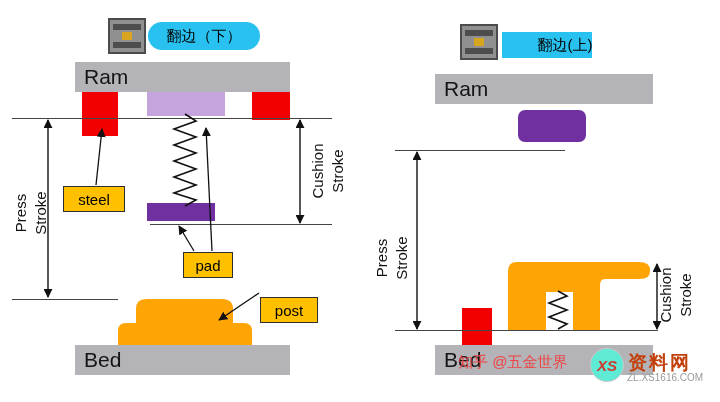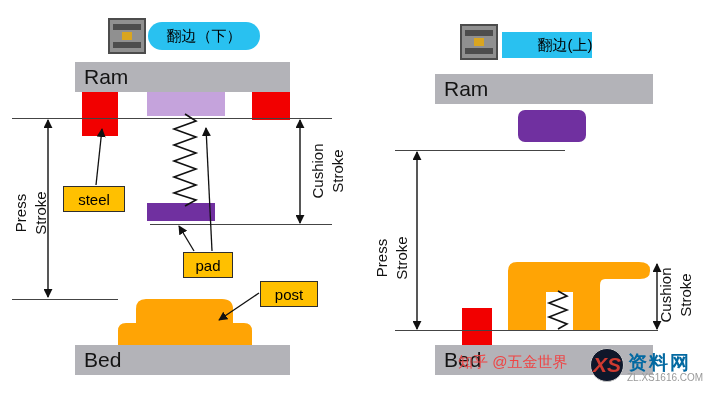--- a/index.html
+++ b/index.html
@@ -23,24 +23,24 @@
   .vtext { position:absolute; transform:rotate(-90deg); font-size:15px; color:#111;
            text-align:center; line-height:20px; display:flex; align-items:center;
            justify-content:center; }
 
   .ylabel { position:absolute; background:#ffc000; border:1px solid #2e2e2e; color:#000;
             font-size:15px; display:flex; align-items:center; justify-content:center; }
 
   .overlay { position:absolute; left:0; top:0; width:720px; height:402px; pointer-events:none; }
 
   .wm-author { position:absolute; color:#ef4444; font-size:15px; white-space:nowrap; }
-  .wm-logo   { position:absolute; width:34px; height:34px; border-radius:50%; background:#0f172a;
+  .wm-logo   { position:absolute; width:34px; height:34px; border-radius:50%; background:#5eead4;
                border:1px solid #c9c9c9; display:flex; align-items:center; justify-content:center;
-               font-size:21px; font-style:italic; font-weight:bold; color:#cf3a30; }
-  .wm-site   { position:absolute; color:#0369a1; font-size:19px; font-weight:bold; letter-spacing:2px; white-space:nowrap; }
+               font-size:15px; font-style:italic; font-weight:bold; color:#cf3a30; }
+  .wm-site   { position:absolute; color:#c2410c; font-size:19px; font-weight:bold; letter-spacing:2px; white-space:nowrap; }
   .wm-url    { position:absolute; color:#9a9a9a; font-size:10px; white-space:nowrap;text-align:right; }
 </style>
 </head>
 <body>
 
 <div class="canvas">
 
   <div class="icon" style="left:108px; top:18px; width:38px; height:36px;">
     <svg width="30" height="26">
       <rect x="1" y="1" width="28" height="6" fill="#4d4d4d"></rect>
@@ -57,21 +57,21 @@
   <div class="block red" style="left:82px; top:92px; width:36px; height:44px;"></div>
   <div class="block lavender" style="left:147px; top:92px; width:78px; height:24px;"></div>
   <div class="block red" style="left:252px; top:92px; width:38px; height:28px;"></div>
   <div class="block purple" style="left:147px; top:203px; width:68px; height:18px;"></div>
 
   <div class="vtext" style="left:1px; top:191px; width:60px; height:44px;">Press Stroke</div>
   <div class="vtext" style="left:295px; top:149px; width:65px; height:44px;">Cushion Stroke</div>
 
   <div class="ylabel" style="left:183px; top:252px; width:50px; height:26px;">pad</div>
   <div class="ylabel" style="left:63px; top:186px; width:62px; height:26px;">steel</div>
-  <div class="ylabel" style="left:260px; top:281px; width:58px; height:26px;">post</div>
+  <div class="ylabel" style="left:260px; top:297px; width:58px; height:26px;">post</div>
 
   <div class="bar" style="left:75px; top:345px; width:215px; height:30px;">
     <span>Bed</span>
   </div>
 
   <div class="icon" style="left:460px; top:24px; width:38px; height:36px;">
     <svg width="30" height="26">
       <rect x="1" y="1" width="28" height="6" fill="#4d4d4d"></rect>
       <rect x="10" y="9" width="10" height="8" fill="#d9a520"></rect>
       <rect x="1" y="19" width="28" height="6" fill="#4d4d4d"></rect>

